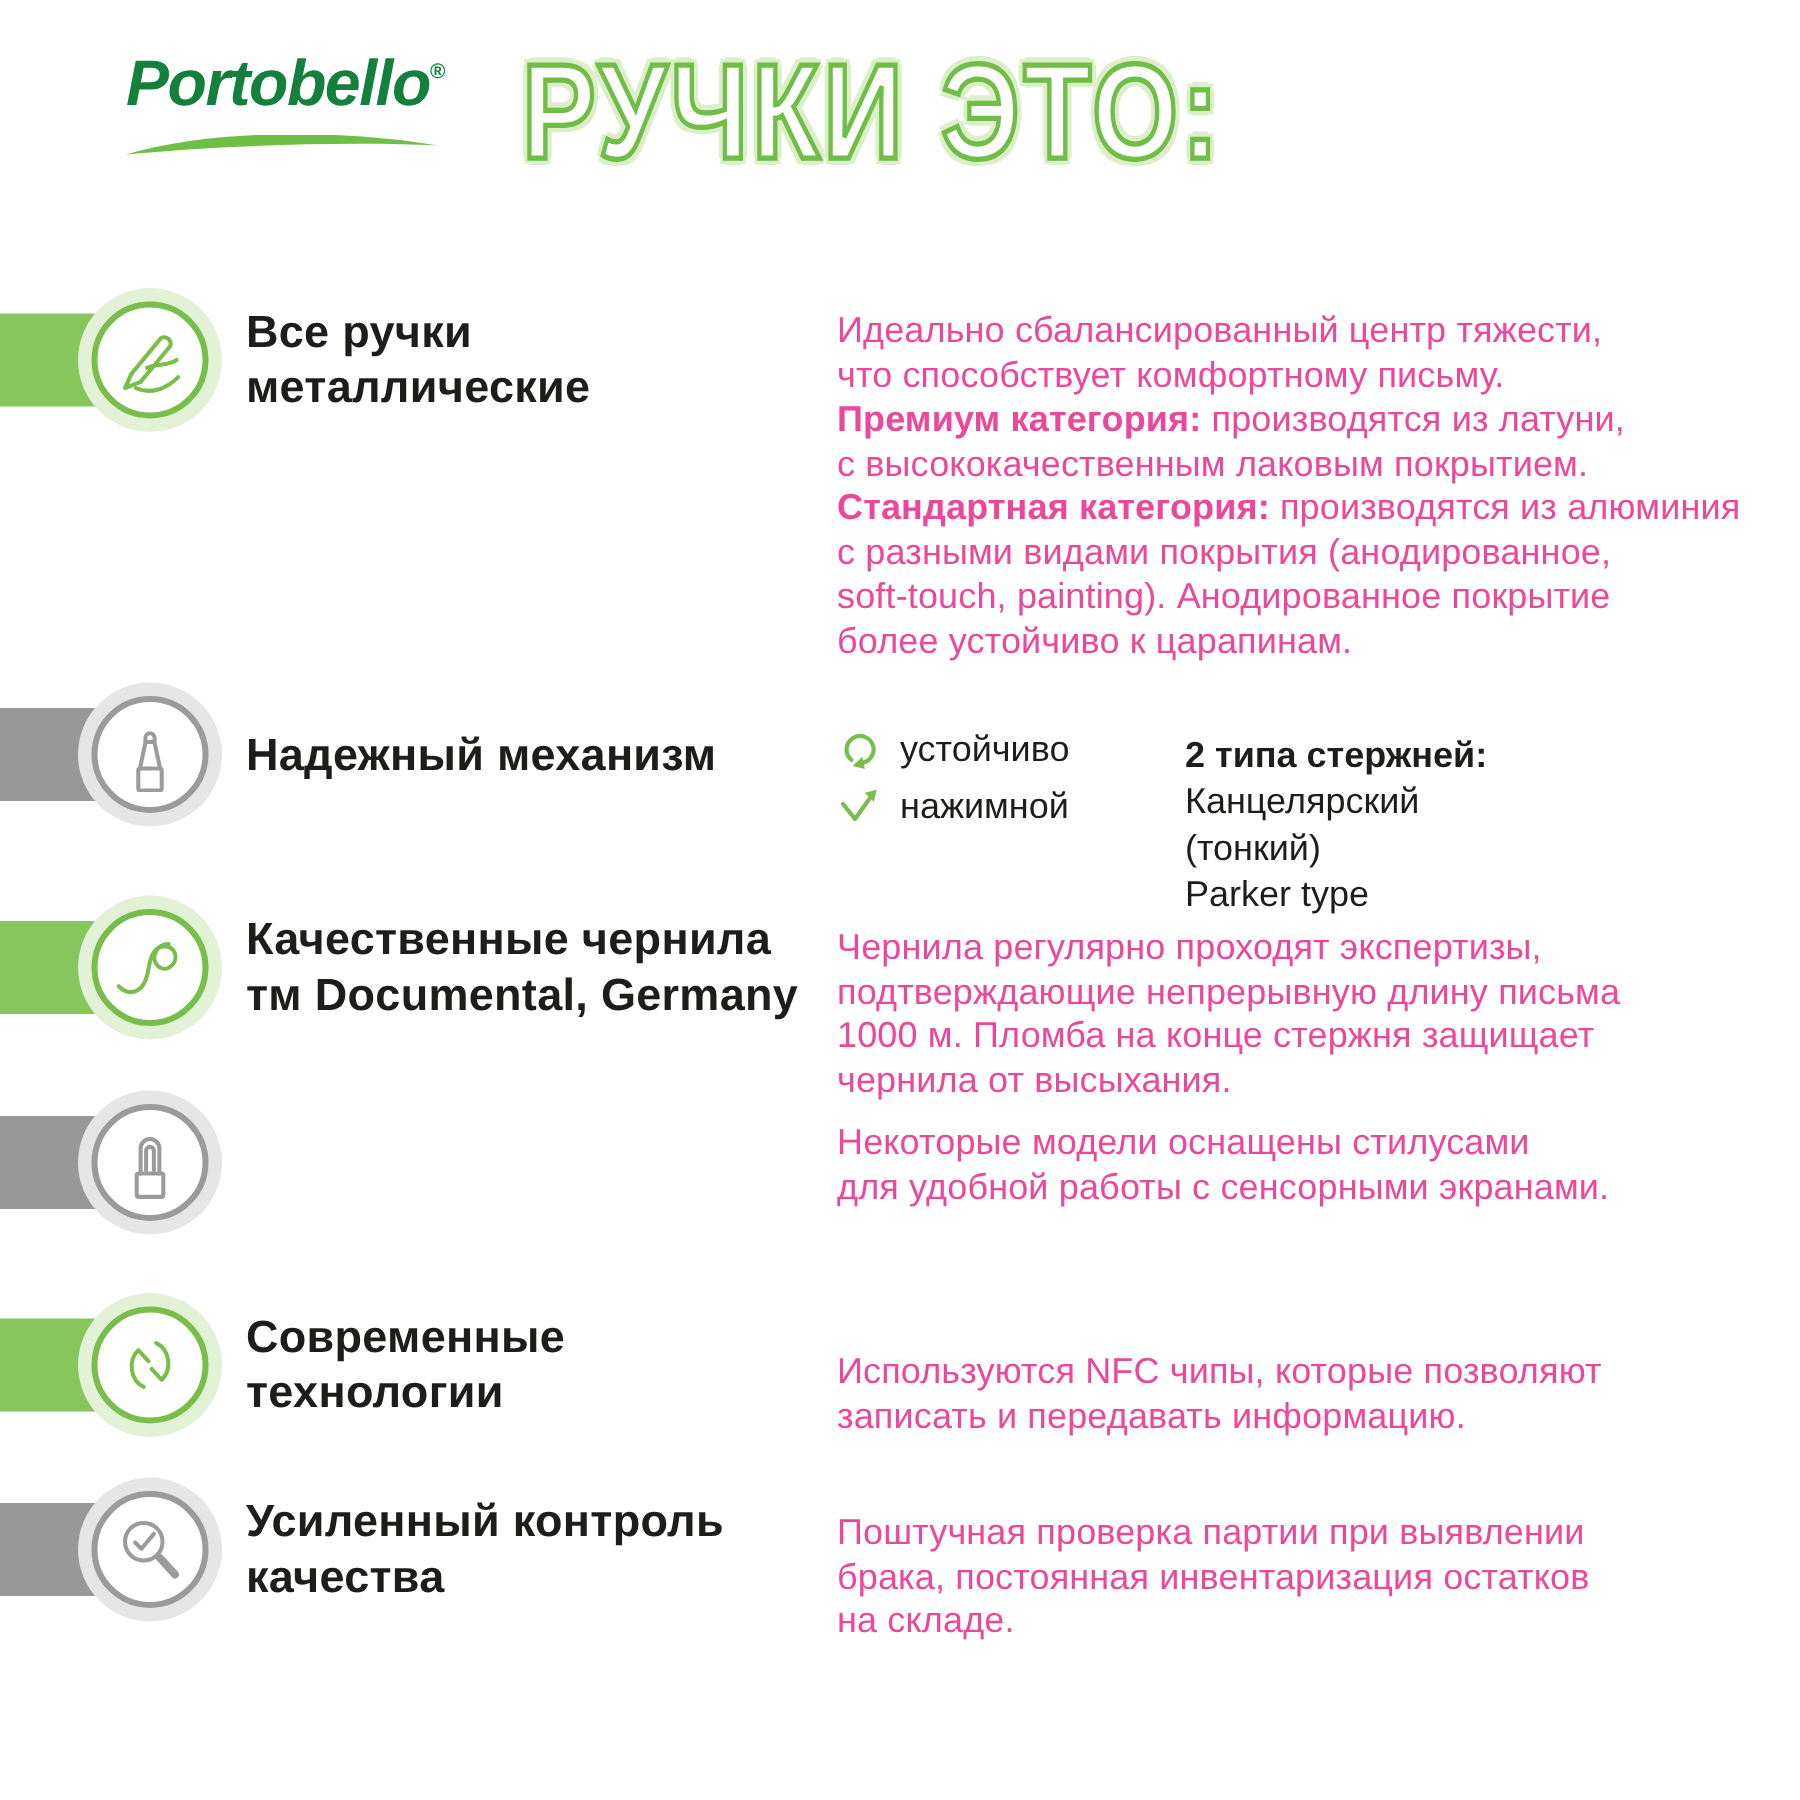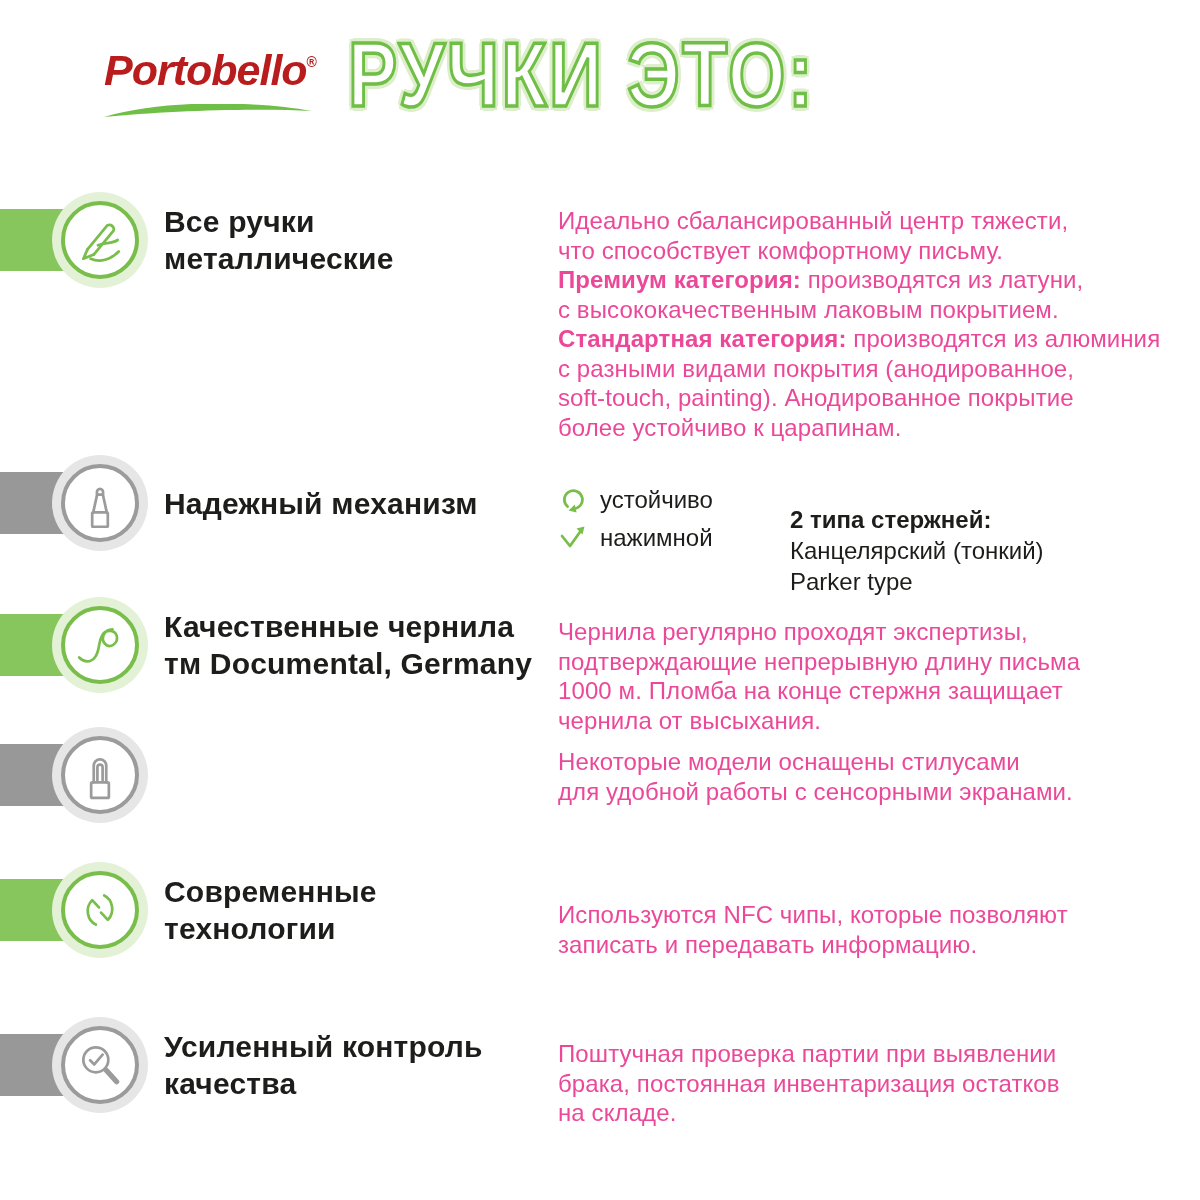--- a/index.html
+++ b/index.html
@@ -1,33 +1,33 @@
 <!DOCTYPE html>
 <html><head>
 <meta charset="utf-8">
 <style>
   html,body{margin:0;padding:0;background:#ffffff;}
   body{width:1200px;height:1200px;position:relative;overflow:hidden;
        font-family:"Liberation Sans","DejaVu Sans",sans-serif;color:#1d1d1b;}
 
   
   .header{position:absolute;left:0;top:0;width:1200px;height:160px;}
-  .logo{position:absolute;left:84px;top:46px;width:220px;color:#b91c1c;margin-left:20px;}
+  .logo{position:absolute;left:84px;top:32px;width:220px;color:#15803d;}
   .logo-text{font-size:43px;font-weight:bold;font-style:italic;letter-spacing:-1px;}
   .logo-reg{font-size:14px;font-weight:bold;vertical-align:18px;}
   .logo-swoosh{position:absolute;left:-2px;top:58px;width:212px;height:16px;fill:#6fbe45;}
   .title{position:absolute;left:348px;top:30px;margin:0;font-size:90px;line-height:1;
          font-weight:800;white-space:nowrap;}
   .title-inner{display:inline-block;transform:scaleX(.82);transform-origin:left top;
          letter-spacing:3px;color:#ffffff;-webkit-text-stroke:3.5px #6fbe45;
          text-shadow:-5px 0 0 #ddeecb,5px 0 0 #ddeecb,0 -5px 0 #ddeecb,0 5px 0 #ddeecb,
                      -4px -4px 0 #ddeecb,4px -4px 0 #ddeecb,-4px 4px 0 #ddeecb,4px 4px 0 #ddeecb;}
 
   
-  .row{position:absolute;left:0;width:1028px;height:96px;padding-left:20px;}
+  .row{position:absolute;left:0;width:1028px;height:96px;}
   .bar{position:absolute;left:0;top:17px;width:106px;height:62px;}
   .disc{position:absolute;left:52px;top:0;width:96px;height:96px;border-radius:50%;}
   .circle{position:absolute;left:9px;top:9px;width:70px;height:70px;border-radius:50%;
           background:#fff;border:4px solid;display:flex;align-items:center;justify-content:center;}
   .circle svg{width:50px;height:50px;display:block;}
   .ic{fill:none;stroke:currentColor;stroke-width:2.6;stroke-linecap:round;stroke-linejoin:round;}
   .icf{fill:currentColor;stroke:none;}
 
   .tone-green .bar{background:#86c65c;}
   .tone-green .disc{background:#e3f1d6;}
@@ -42,21 +42,21 @@
         color:#ec4899;white-space:nowrap;}
   .body b{font-weight:bold;}
 
   
   .mechs{position:absolute;left:558px;top:30px;}
   .mech{display:flex;align-items:center;height:30px;margin-bottom:8px;font-size:24px;}
   .mech svg{width:30px;height:30px;margin-right:12px;flex:none;}
   .mech .ic{stroke-width:2.8;}
   .mech-color{color:#79bd4b;}
   .refills{position:absolute;left:790px;top:33px;font-size:24px;line-height:31px;}
-  .refill-title{font-weight:bold;margin-top:16px;}
+  .refill-title{font-weight:bold;}
 </style>
 </head>
 <body>
 
 <div class="header">
   <div class="logo">
     <span class="logo-text">Portobello</span><span class="logo-reg">®</span>
     <svg class="logo-swoosh" viewBox="0 0 212 16">
       <path d="M2 13 C62 -5 152 -3 210 7 C152 4 64 7 2 13 Z"></path>
     </svg>
@@ -149,21 +149,21 @@
       <svg viewBox="0 0 48 48">
         <path class="ic" d="M20 38 C11.5 34 9.5 21.5 16.5 14.5 L23 21.5"></path>
         <path class="ic" d="M28 10 C36.5 14 38.5 26.5 31.5 33.5 L25 26.5"></path>
       </svg>
     </div>
   </div>
   <h2 class="heading">Современные<br>технологии</h2>
   <div class="body" style="top:38px">Используются NFC чипы, которые позволяют<br>записать и передавать информацию.</div>
 </section>
 
-<section class="row tone-gray" style="top:1017px">
+<section class="row tone-gray" style="top:985px">
   <div class="bar"></div>
   <div class="disc">
     <div class="circle">
       <svg viewBox="0 0 48 48">
         <circle class="ic" cx="20" cy="19" r="12"></circle>
         <path class="ic" d="M14.5 19.5 l4 4 l8 -9.5"></path>
         <path class="ic" style="stroke-width:5" d="M30 29 L40 40"></path>
       </svg>
     </div>
   </div>

